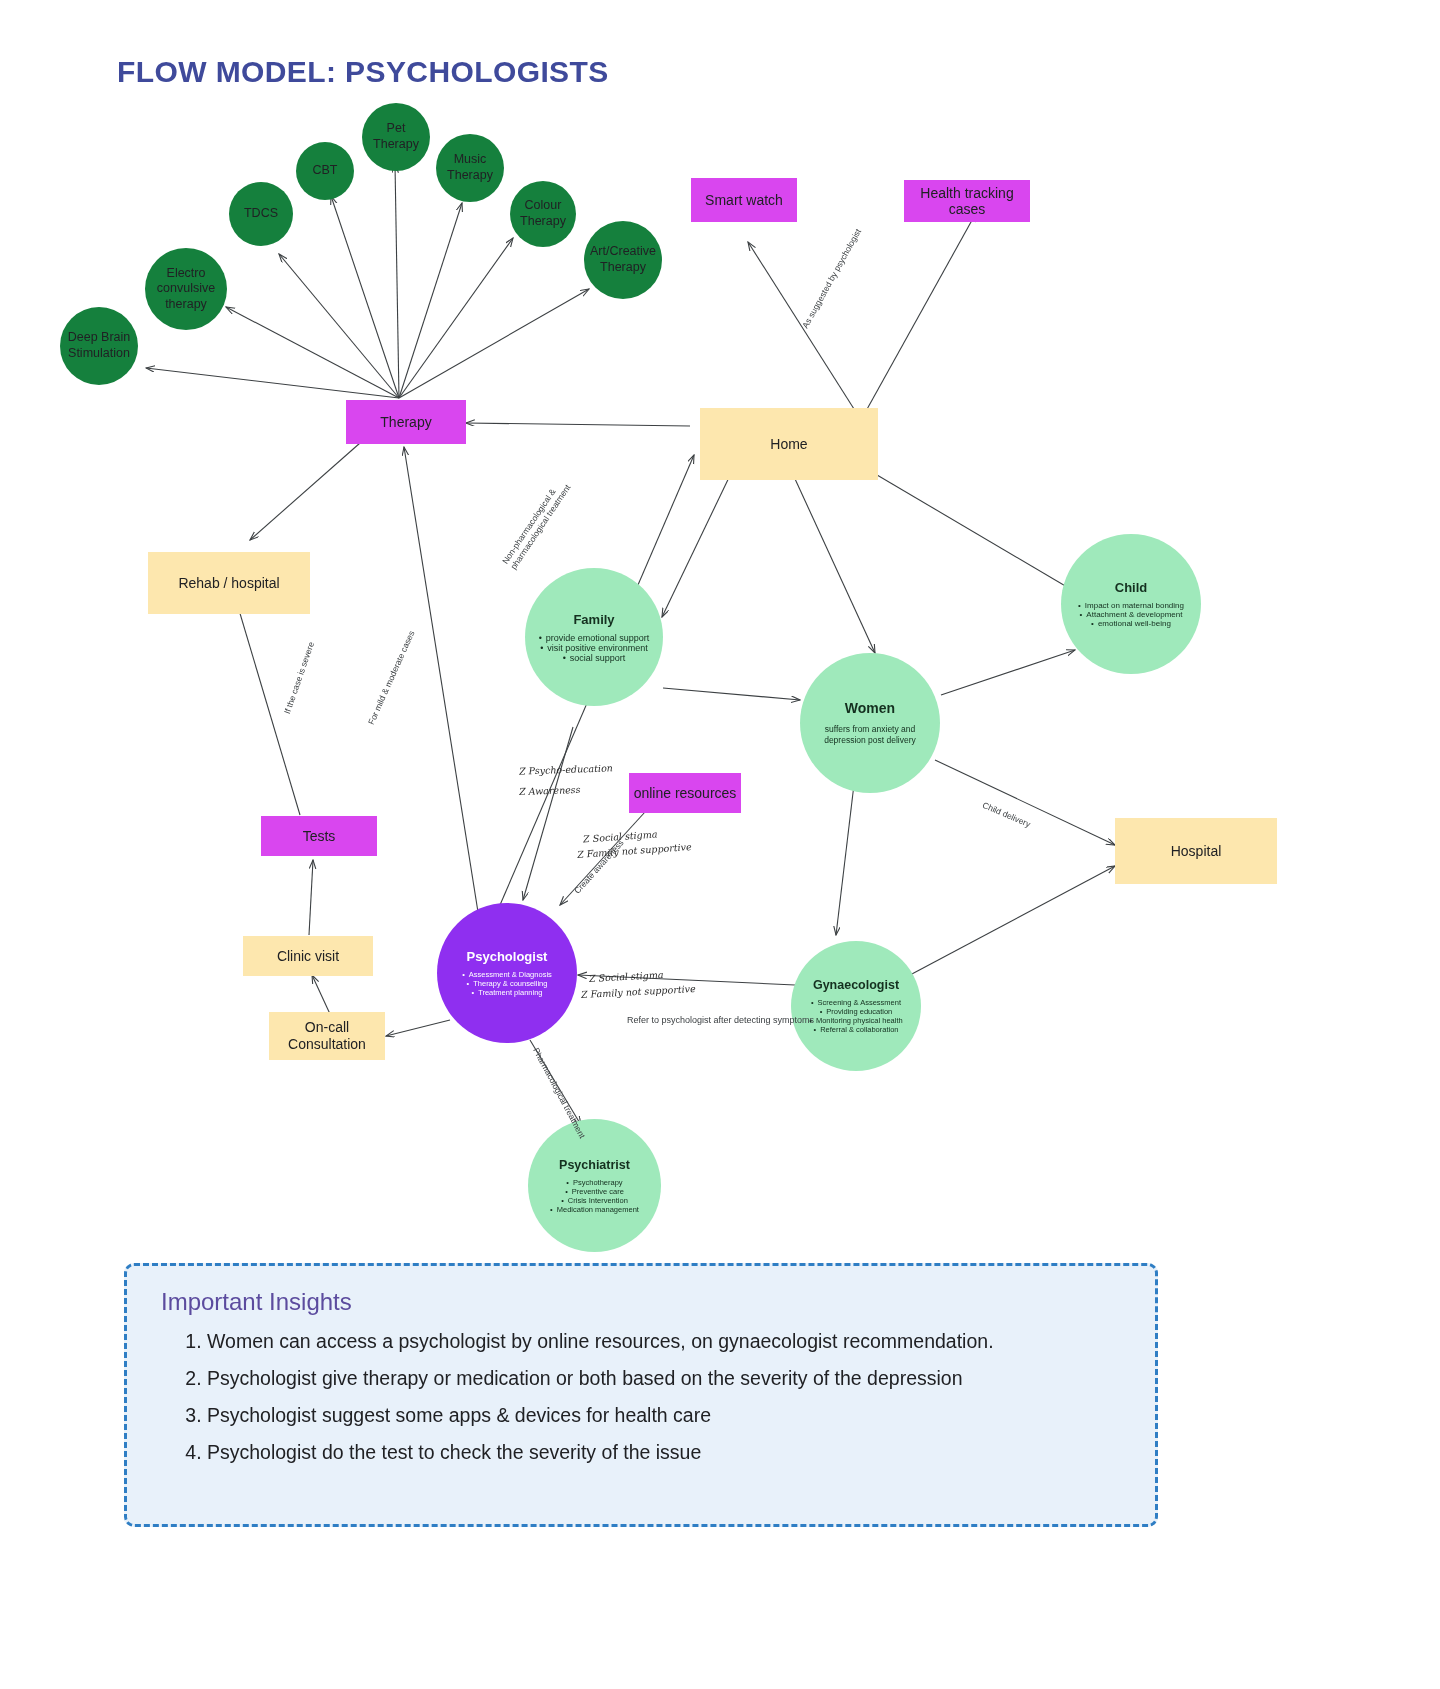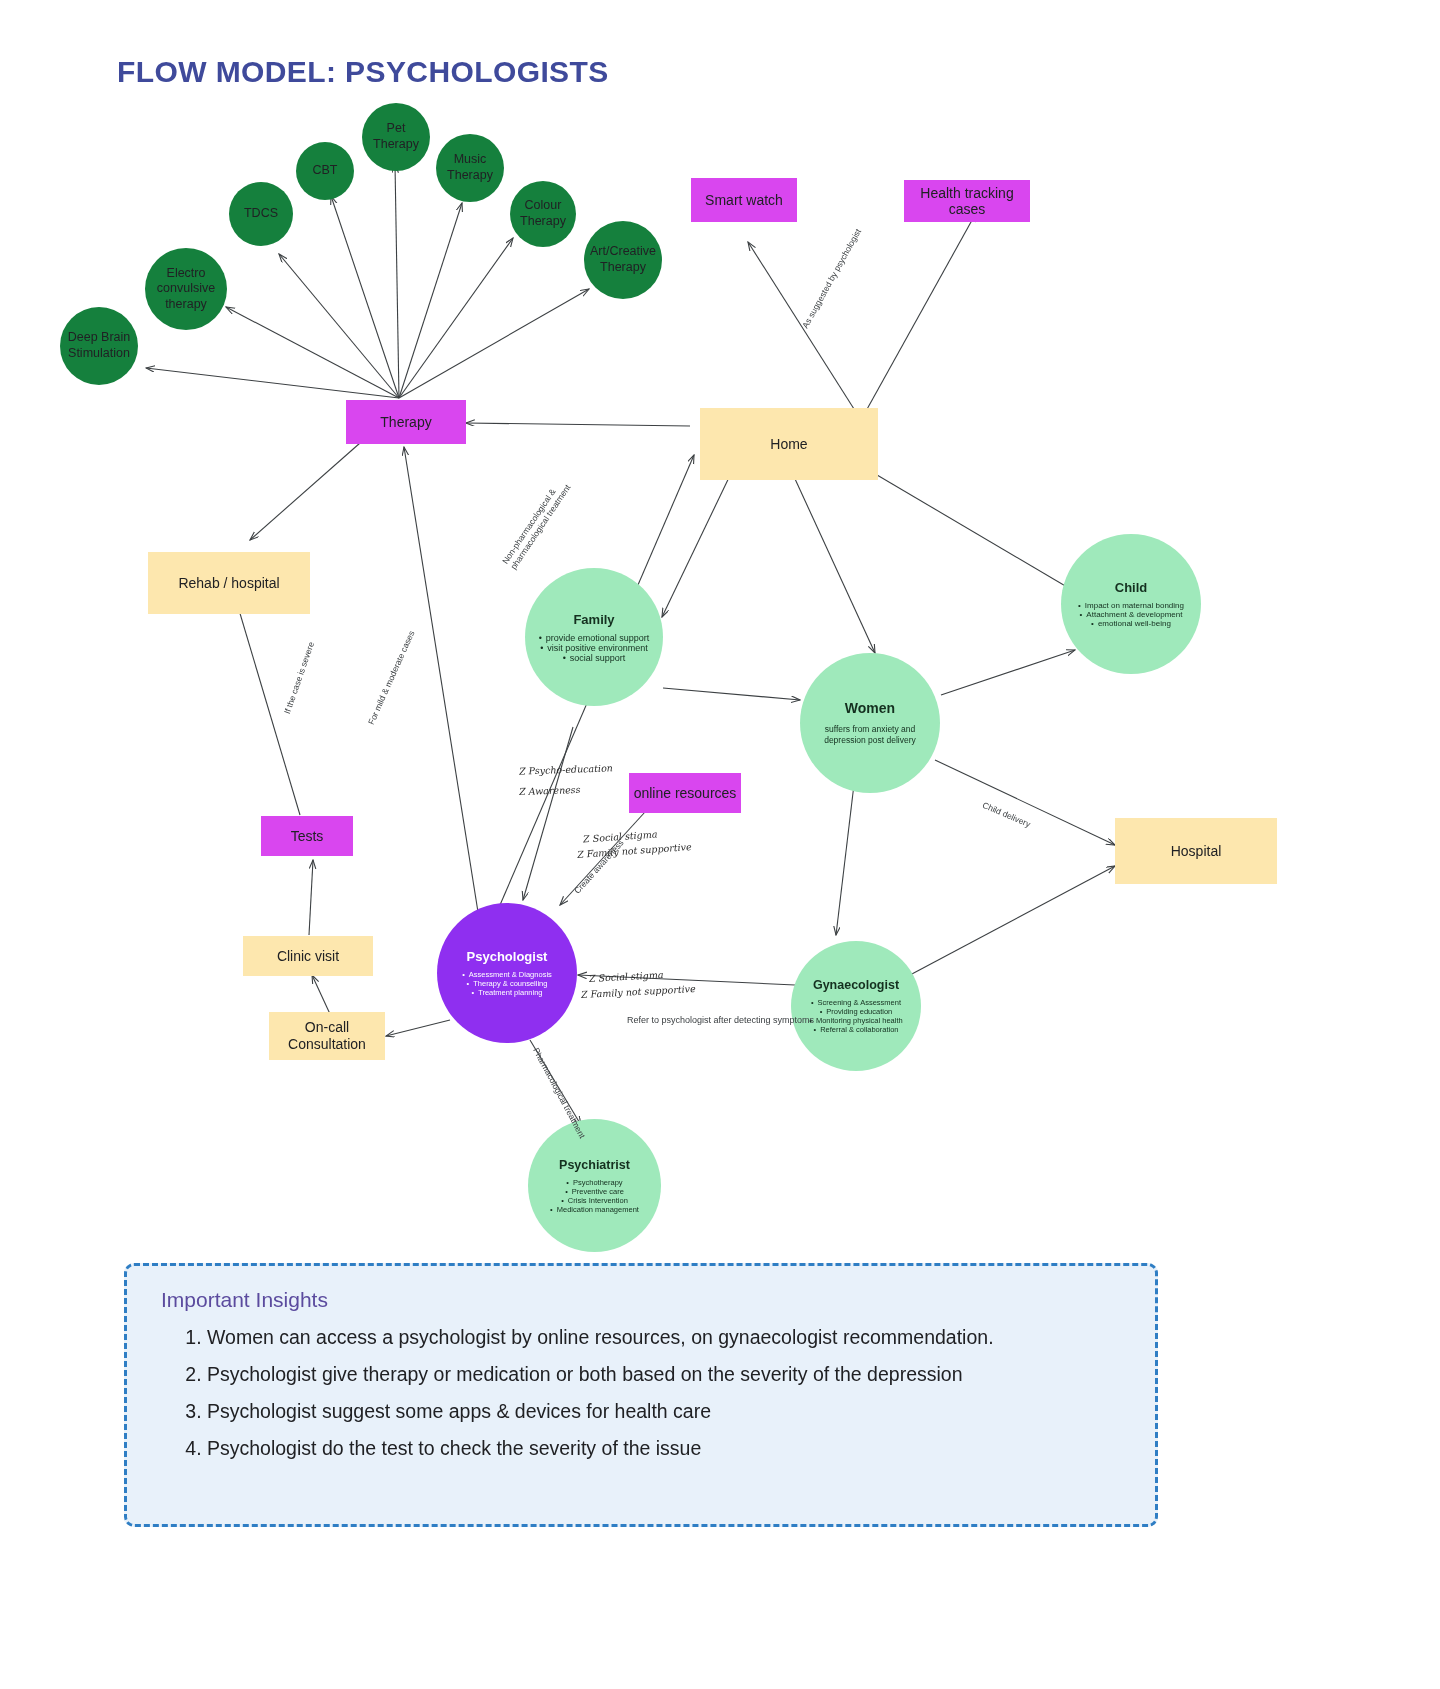--- a/index.html
+++ b/index.html
@@ -46,21 +46,21 @@
           font-family:"Liberation Sans", sans-serif;}
   .hand{font-family:"DejaVu Serif", serif;font-style:italic;
         font-size:9.5px;color:#2b2b2b;white-space:nowrap;position:absolute;}
 
   
   .insights{
     position:absolute;left:124px;top:1263px;width:1034px;height:264px;
     background:#e8f1fa;border:3px dashed #2f7ec4;border-radius:10px;
     box-sizing:border-box;padding:22px 34px;
   }
-  .insights h2{margin:0 0 10px 0;font-size:21px;font-weight:normal;
+  .insights h2{margin:0 0 10px 0;font-size:24px;font-weight:normal;
      color:#5b4b9e;font-family:"Liberation Sans", sans-serif;}
   .insights ol{margin:0;padding-left:46px;}
   .insights li{font-size:19.5px;color:#202124;margin:14px 0;
      font-family:"Liberation Sans", sans-serif;}
 </style>
 </head>
 <body>
 
 <svg id="canvas" viewBox="0 0 1440 1689" xmlns="http://www.w3.org/2000/svg">
   <defs>
@@ -166,21 +166,21 @@
 </div>
 <div class="node box-orange" style="left:904px;top:180px;width:126px;height:42px;">
   <span style="white-space:pre-line">Health tracking cases</span>
 </div>
 <div class="node box-yellow" style="left:691px;top:408px;width:178px;height:72px;margin-left:9px;">
   <span style="white-space:pre-line">Home</span>
 </div>
 <div class="node box-yellow" style="left:148px;top:552px;width:162px;height:62px;">
   <span style="white-space:pre-line">Rehab / hospital</span>
 </div>
-<div class="node box-orange" style="left:261px;top:816px;width:92px;height:40px;">
+<div class="node box-orange" style="left:261px;top:816px;width:116px;height:40px;">
   <span style="white-space:pre-line">Tests</span>
 </div>
 <div class="node box-yellow" style="left:243px;top:936px;width:130px;height:40px;">
   <span style="white-space:pre-line">Clinic visit</span>
 </div>
 <div class="node box-yellow" style="left:269px;top:1012px;width:116px;height:48px;line-height:1.25;">
   <span style="white-space:pre-line">On-call
 Consultation</span>
 </div>
 <div class="node box-orange" style="left:629px;top:773px;width:112px;height:40px;">

